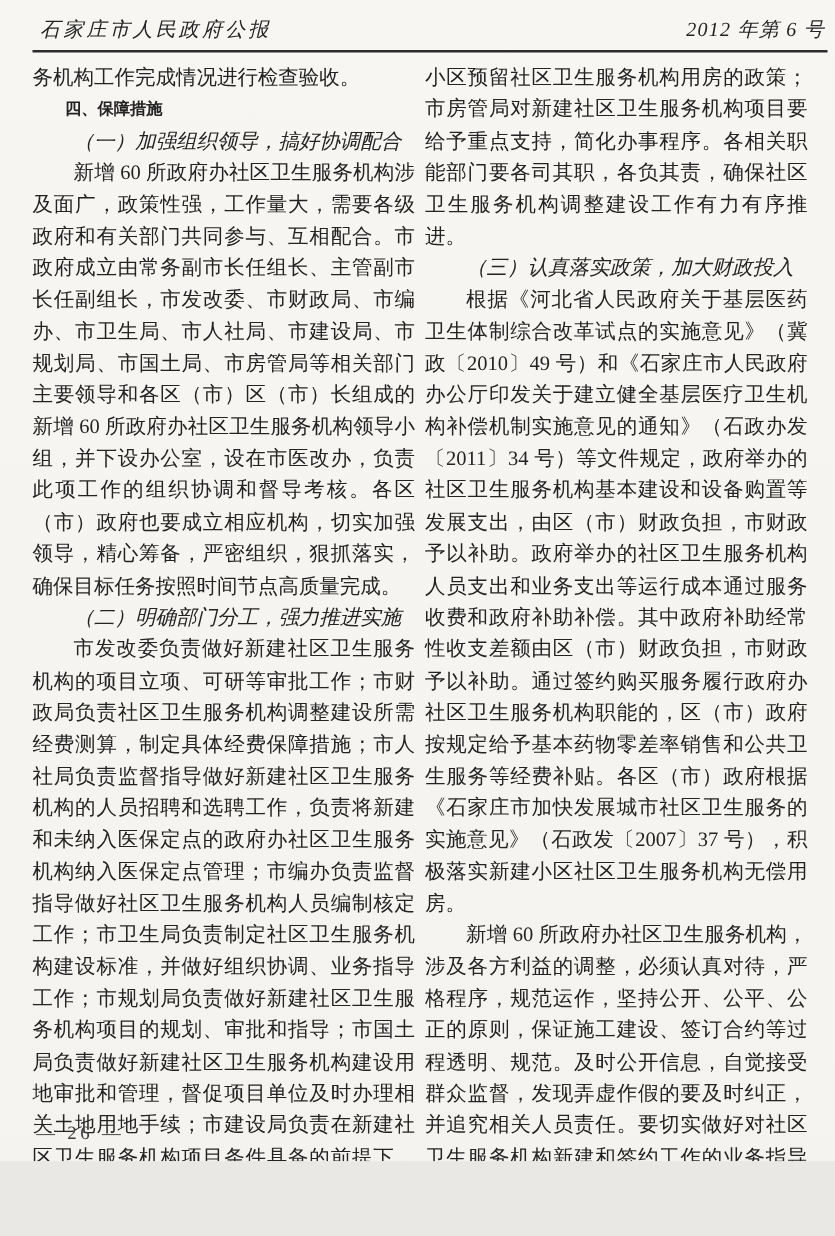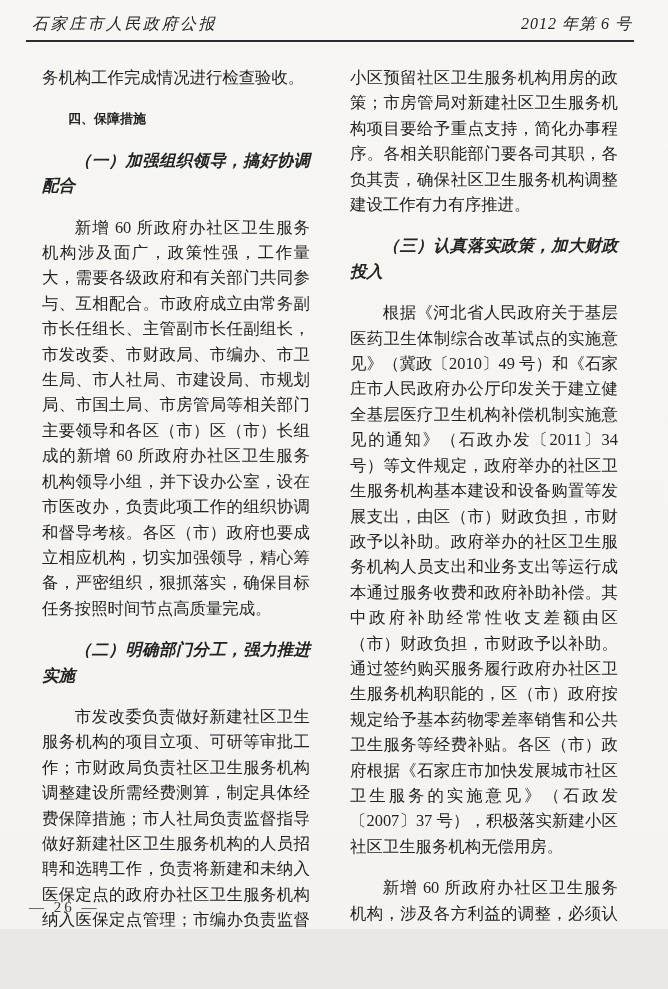--- a/index.html
+++ b/index.html
@@ -10,21 +10,21 @@
   .page {
     position: relative;
     width: 668px;
     height: 929px;
     margin: 0 auto;
     box-sizing: border-box;
     background: linear-gradient(180deg, var(--paper, #f7f6f3) 0%, #f4f3ef 100%);
     color: var(--ink, #232323);
     font-family: "Liberation Serif", "DejaVu Serif", serif;
     overflow: hidden;
-    padding: 12px 34px 0 26px;
+    padding: 12px 6px 0 26px;
   }
   .masthead {
     display: flex;
     justify-content: space-between;
     align-items: baseline;
     padding: 2px 2px 0 6px;
     font-size: 16px;
   }
   .pub-title {
     font-style: italic;
@@ -46,41 +46,41 @@
     margin-top: 7px;
   }
   .col {
     width: 306px;
     font-size: 16.4px;
     line-height: 25.4px;
     text-align: justify;
     text-justify: inter-ideograph;
   }
   .col p, .col h3, .col h4 {
-    margin: 16px;
+    margin: 0;
     padding: 0;
   }
   .cont {
     text-indent: 0;
   }
   .para {
     text-indent: 2em;
     font-family: Liberation Serif, serif;
   }
   .h-bold {
     text-indent: 2em;
     font-family: "Liberation Sans", "DejaVu Sans", sans-serif;
     font-weight: 700;
     font-size: 13px;
     line-height: 25.4px;
   }
   .h-kai {
     text-indent: 2em;
     font-style: italic;
-    font-weight: 700;
+    font-weight: 400;
     font-size: 16.4px;
     line-height: 25.4px;
   }
   .page-footer {
     position: absolute;
     left: 29px;
     bottom: 13px;
     font-size: 15px;
     letter-spacing: 3px;
     color: #3a3a3a;

